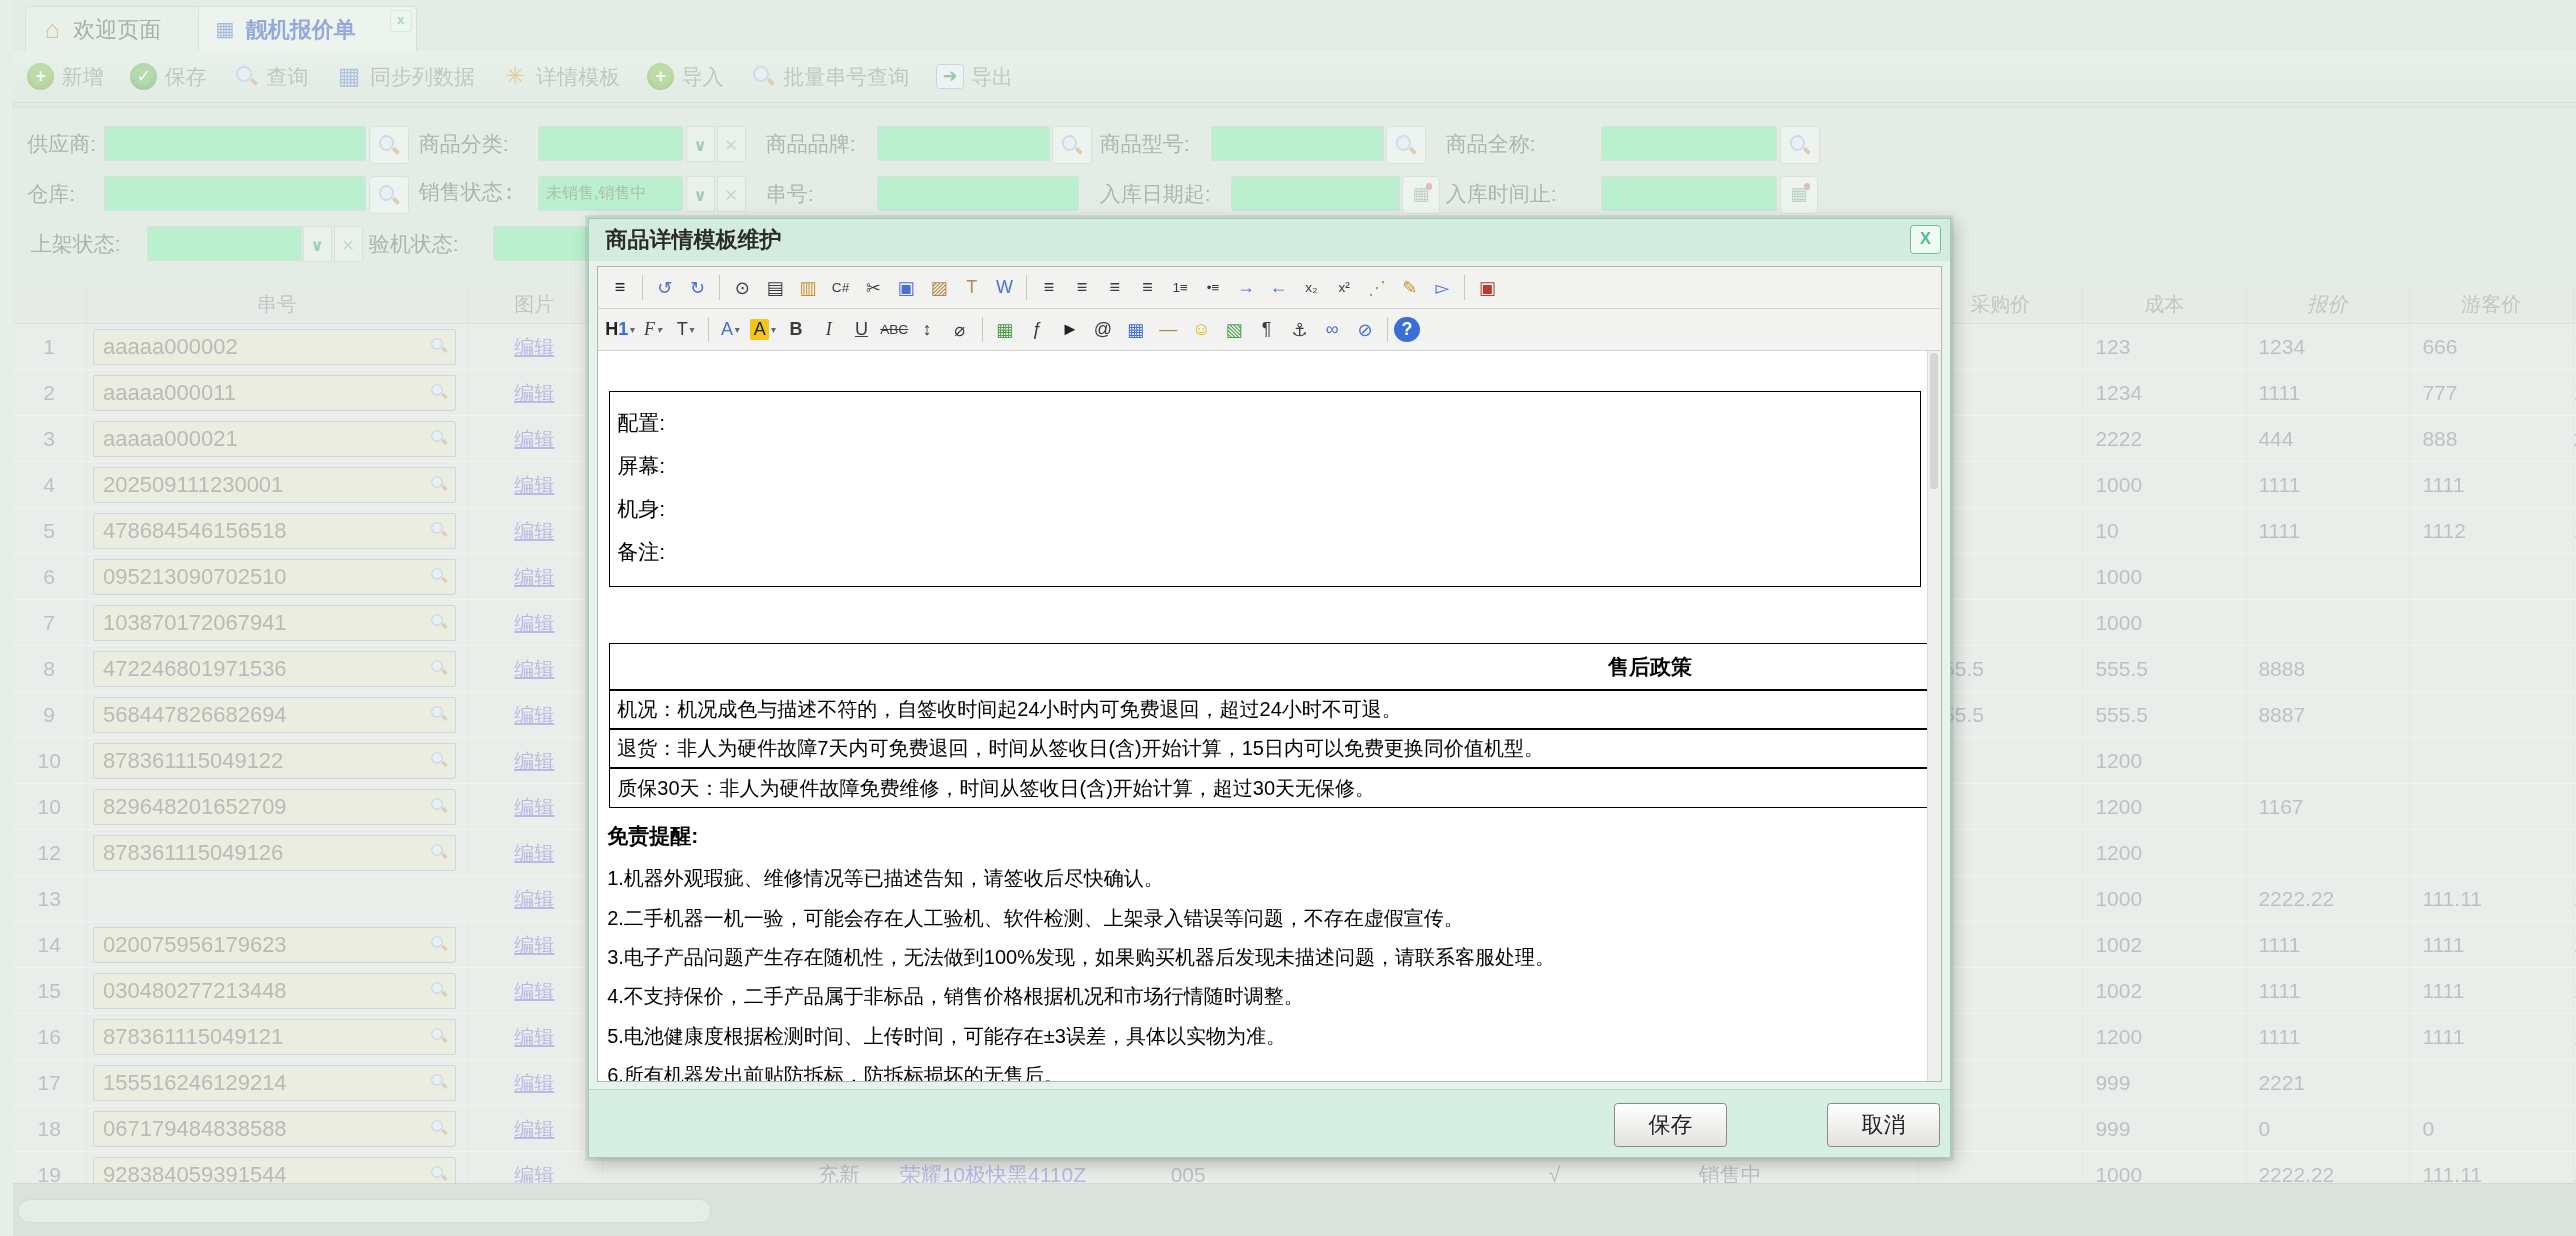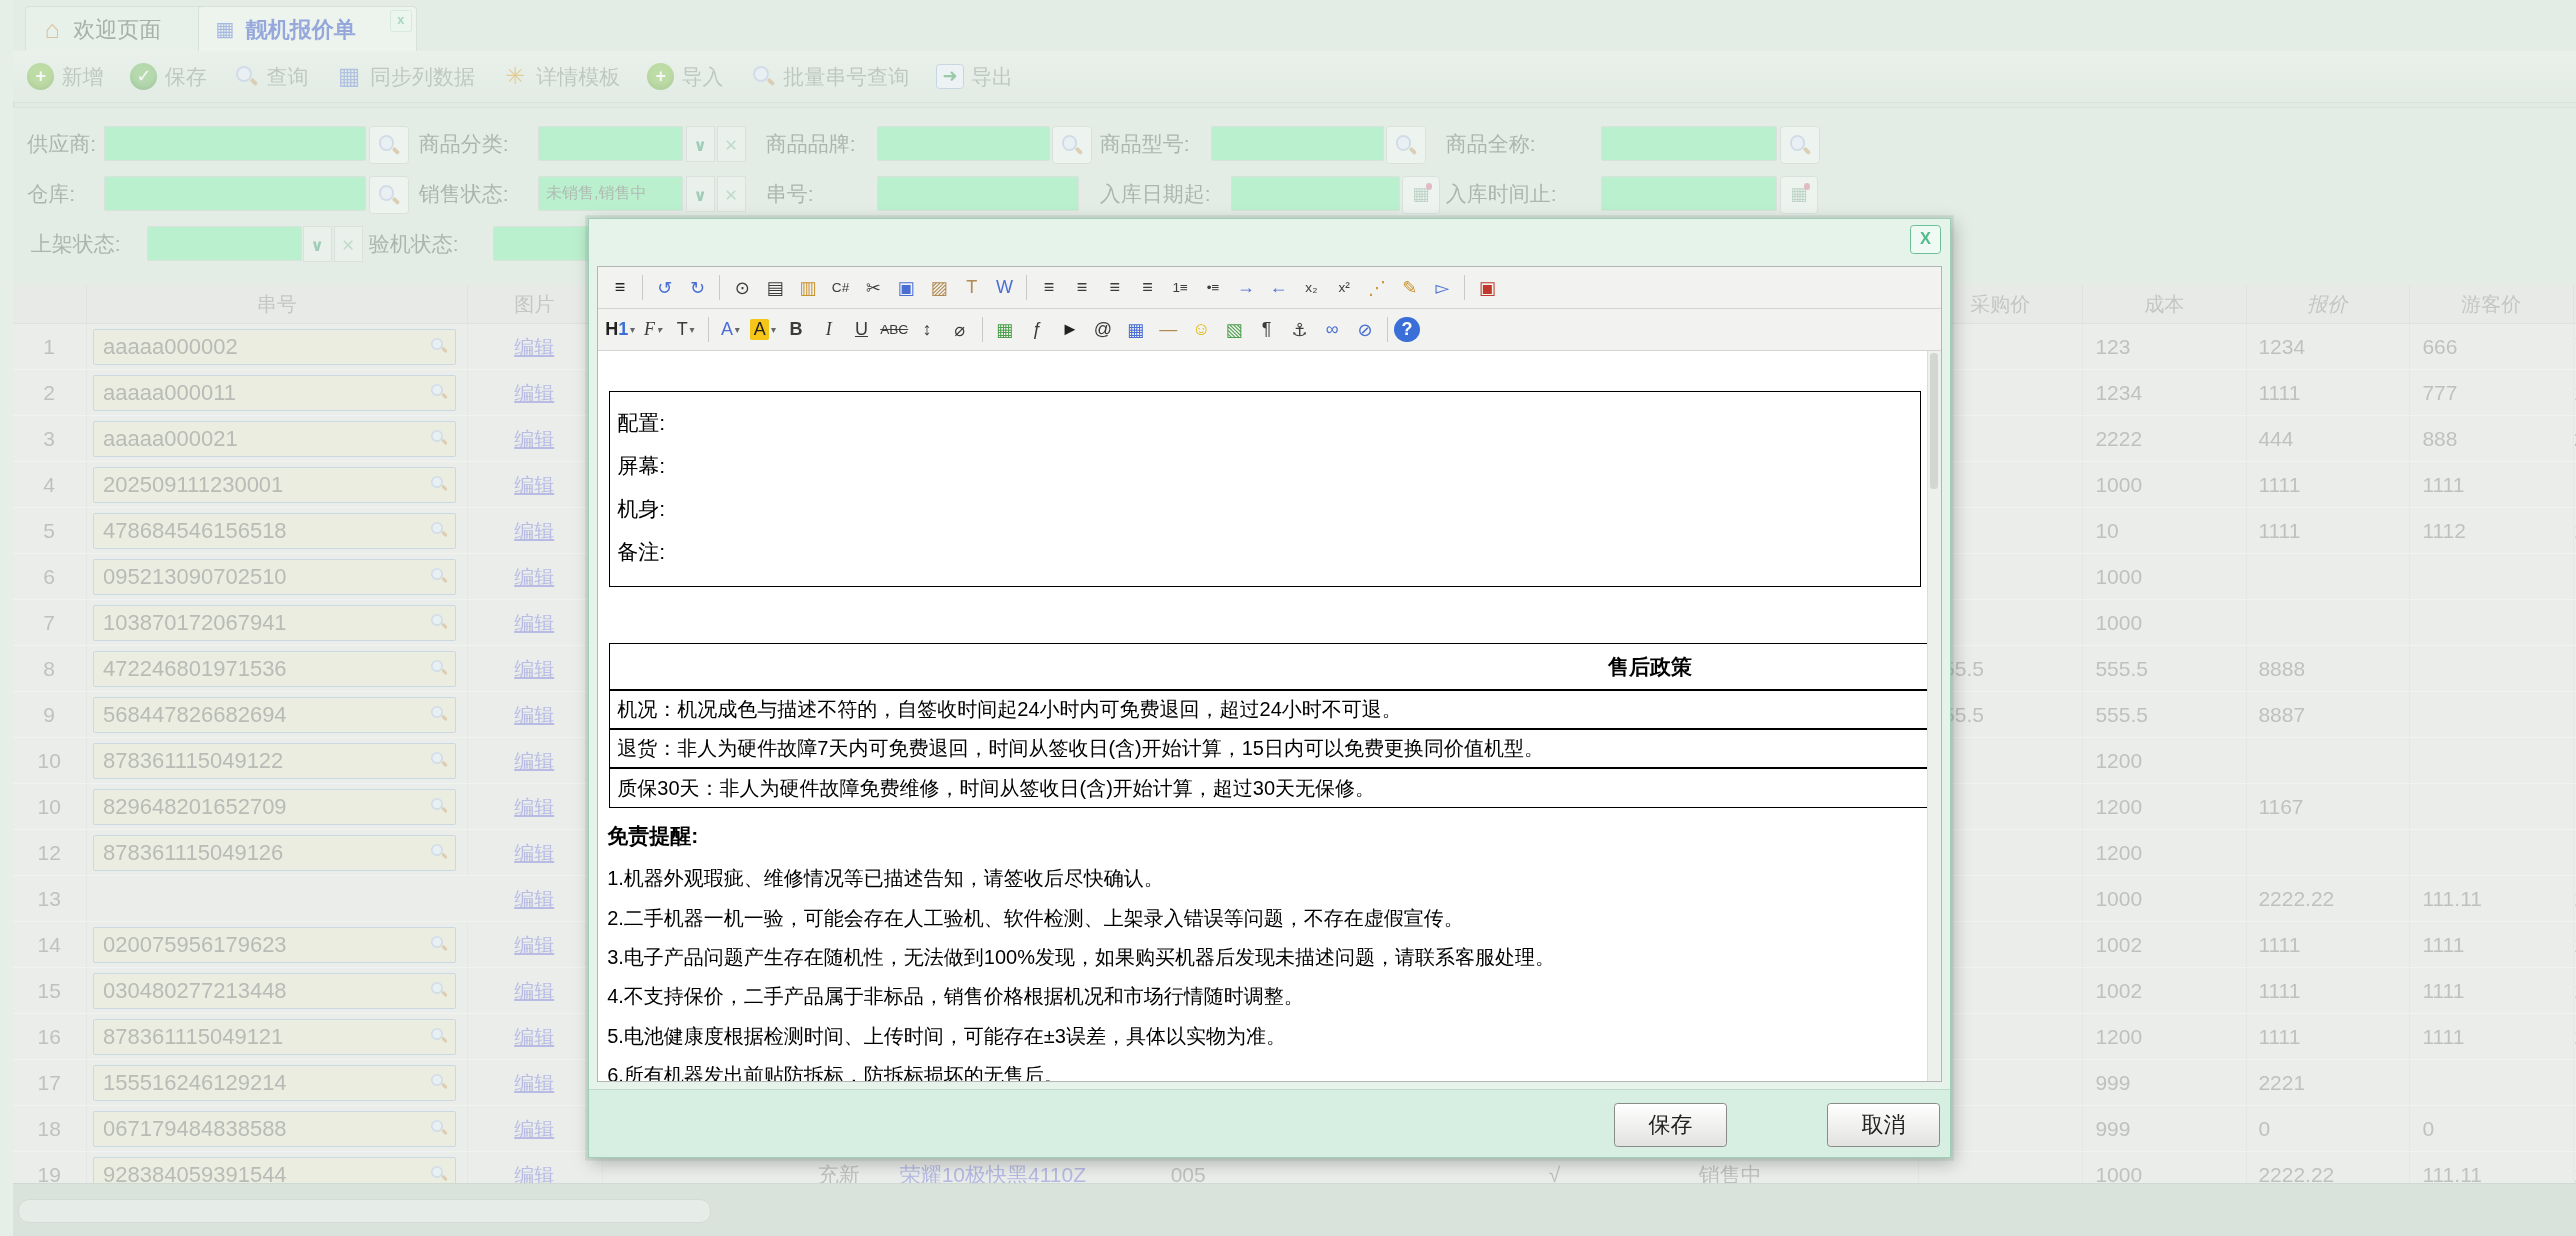--- a/index.html
+++ b/index.html
@@ -178,21 +178,21 @@
     <input class="finput" style="left: 1588px; top: 18px; width: 176px;" data-name="fullname-input" readonly="">
     <div class="magbtn" style="left:1767px;top:18px;" data-name="fullname-search-button">
         <span class="mag" data-name="search-icon"></span>
       </div>
 
     <span class="lbl" style="left:14.5px;top:68px;" data-name="warehouse-label">仓库:</span>
     <input class="finput" style="left: 91px; top: 68px; width: 262px;" data-name="warehouse-input" readonly="">
     <div class="magbtn" style="left:356px;top:68px;" data-name="warehouse-search-button">
         <span class="mag" data-name="search-icon"></span>
       </div>
-    <span class="lbl" style="left:406px;top:68px;" data-name="sale-status-label">销售状态:</span>
+    <span class="lbl" style="left:406px;top:68px;font-family:Liberation Mono, monospace;" data-name="sale-status-label">销售状态:</span>
     <input class="finput" style="left: 525px; top: 68px; width: 145px;" data-name="sale-status-select" readonly="" value="未销售,销售中">
     <div class="ddbtn" style="left:673px;top:68px;" data-name="sale-status-dropdown-icon">∨</div>
     <div class="ddbtn x" style="left:704px;top:68px;" data-name="sale-status-clear-icon">✕</div>
     <span class="lbl" style="left:753px;top:68px;" data-name="serial-label">串号:</span>
     <input class="finput" style="left: 864px; top: 68px; width: 202px;" data-name="serial-filter-input" readonly="">
     <span class="lbl" style="left:1087px;top:68px;" data-name="date-from-label">入库日期起:</span>
     <input class="finput" style="left: 1218px; top: 68px; width: 169px;" data-name="date-from-input" readonly="">
     <div class="calbtn" style="left:1389px;top:68px;" data-name="calendar-icon">▦</div>
     <span class="lbl" style="left:1433px;top:68px;" data-name="time-to-label">入库时间止:</span>
     <input class="finput" style="left: 1588px; top: 68px; width: 176px;" data-name="time-to-input" readonly="">
@@ -471,20 +471,21 @@
       </div>
   </div>
 
   <div class="bstrip" data-name="bottom-scrollbar">
       <div class="hthumb" data-name="hscroll-thumb"></div>
     </div>
 
   <div class="mask" data-name="modal-overlay-mask"></div>
 
   <div class="modal" data-name="template-maintenance-dialog">
+    <div class="mtitle" data-name="dialog-title">商品详情模板维护</div>
     <div class="mclose" data-name="dialog-close-button">X</div>
     <div class="editor" data-name="rich-text-editor">
       <div class="etb" data-name="editor-toolbar-row1" id="etb1">
           <span class="ebtn dark" data-name="source-icon">
             <span class="g">≡</span>
           </span>
           <span class="esep" data-name="toolbar-separator"></span>
           <span class="ebtn blue" data-name="undo-icon">
             <span class="g">↺</span>
           </span>

